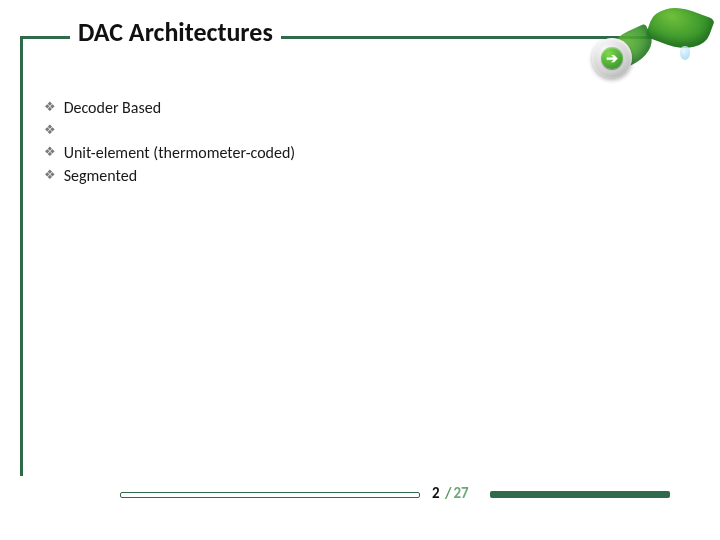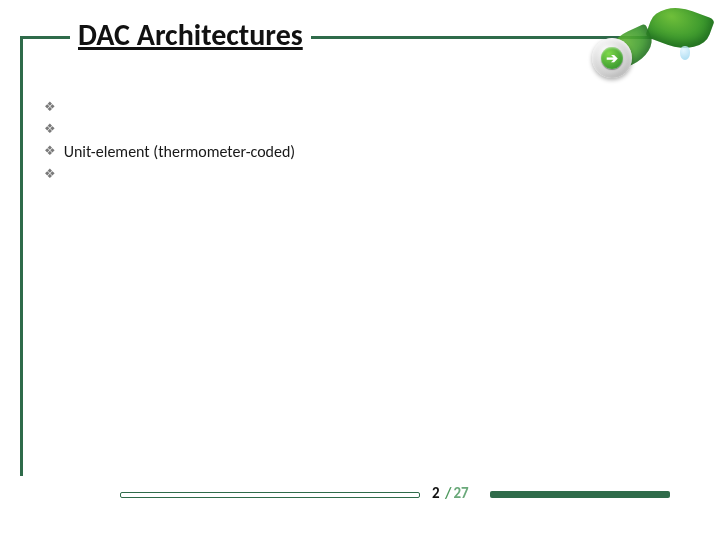--- a/index.html
+++ b/index.html
@@ -30,26 +30,25 @@
     width: 36px;
     height: 3px;
     background: #2f6b4a;
   }
 
   
   .title {
     position: absolute;
     left: 70px;
     top: 16px;
-    font-size: 30px;
+    font-size: 26px;
     font-weight: 700;
     color: #111;
     background: #fff;
     padding: 0 8px;
-    text-decoration: underline;
   }
 
   
   .deco {
     position: absolute;
     top: 0;
     right: 0;
     width: 140px;
     height: 90px;
     pointer-events: none;
@@ -177,30 +176,32 @@
   <div class="leaf two"></div>
   <div class="drop"></div>
 </div>
 <div class="nav-btn">
   <div class="arrow">➔</div>
 </div>
 
 <ul class="bullets">
   <li>
     <span class="mark">❖</span>
+    <span>Decoder Based</span>
   </li>
   <li>
     <span class="mark">❖</span>
   </li>
   <li>
     <span class="mark">❖</span>
     <span>Unit-element (thermometer-coded)</span>
   </li>
   <li>
     <span class="mark">❖</span>
+    <span>Segmented</span>
   </li>
 </ul>
 
 <div class="bottom">
   <div class="track"></div>
   <div class="pagewrap">
     <span class="cur">2</span>
     <span class="sep">/</span><span class="tot">27</span>
   </div>
   <div class="bar-right"></div>

